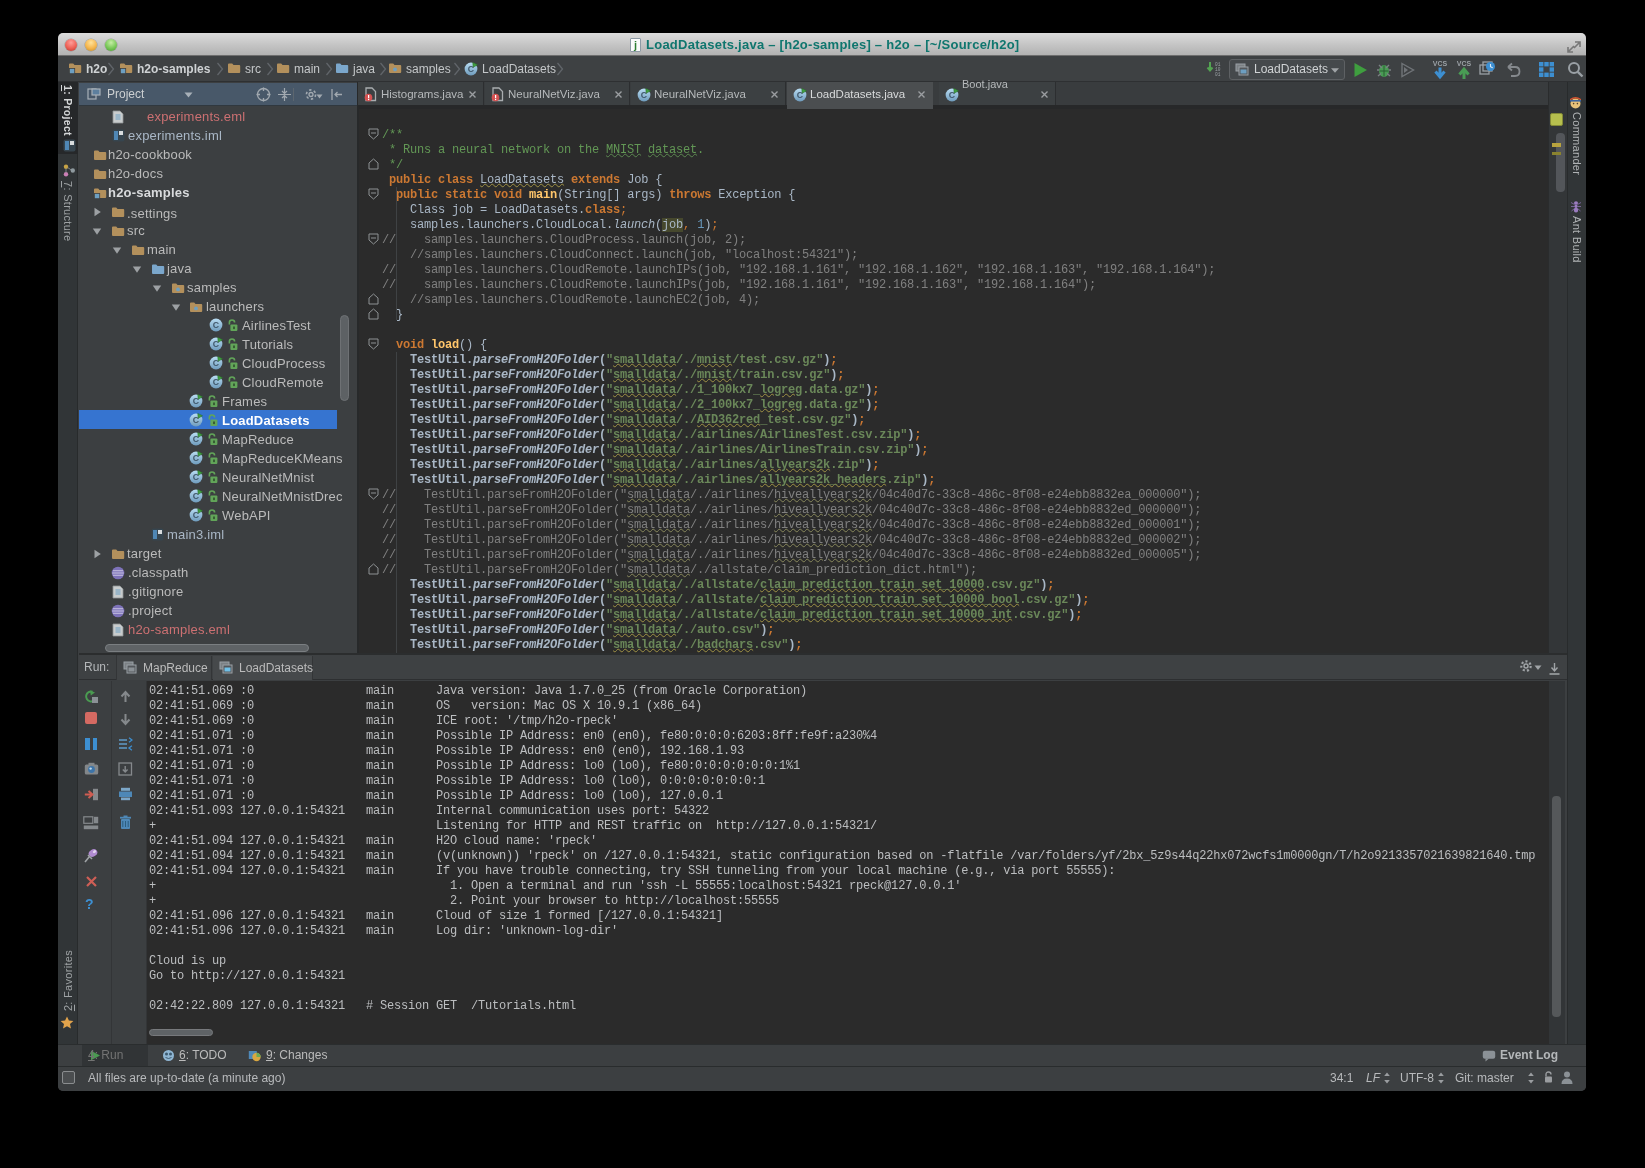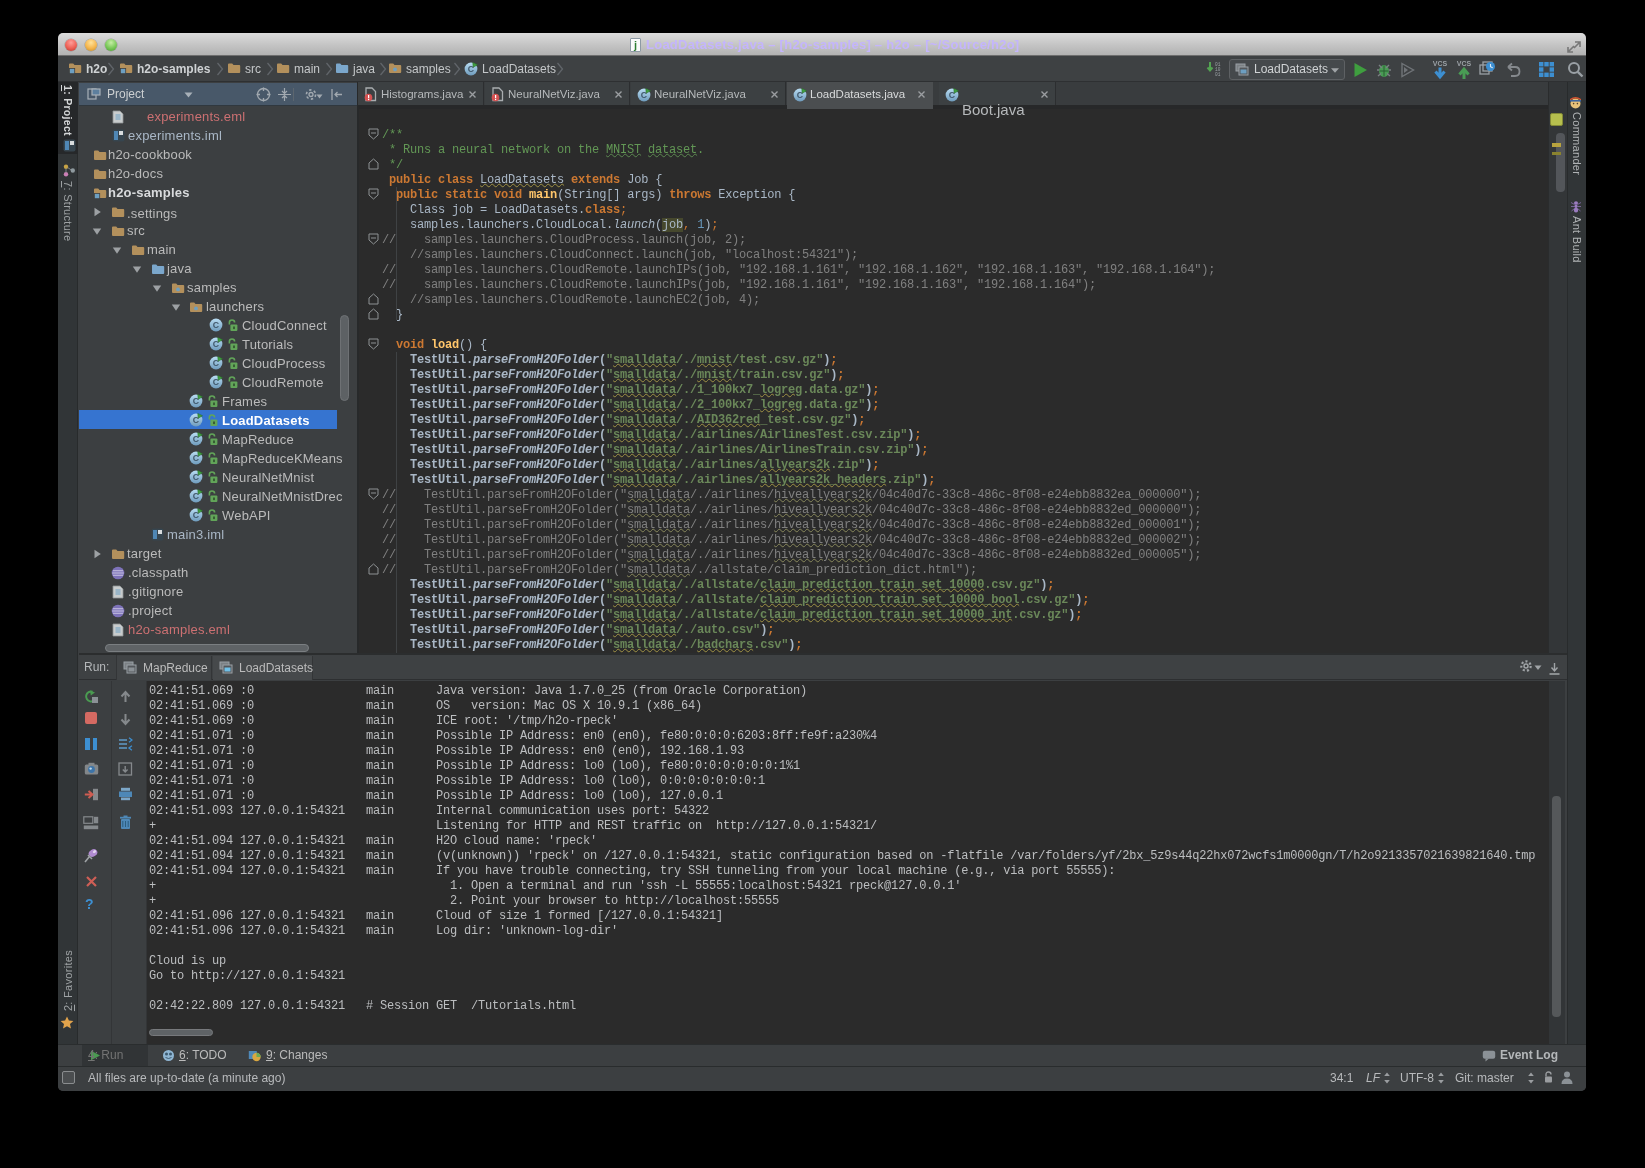--- a/index.html
+++ b/index.html
@@ -27,21 +27,21 @@
 .treerow { position:absolute; height:19px; line-height:19px; font-size:13px; color:#bbbbbb; white-space:nowrap; letter-spacing:0.2px; }
 u.mn { text-decoration:underline; }
 </style></head><body>
 <div class="abs" style="left:58px;top:33px;width:1528px;height:1058px;background:#3c3f41;border-radius:5px;"></div>
 <div class="abs" style="left:58px;top:33px;width:1528px;height:23px;border-radius:5px 5px 0 0;background:linear-gradient(#dcdcdc,#c4c4c4 55%,#b2b2b2);border-bottom:1px solid #6e6e6e;"></div>
 <div class="abs" style="left:65px;top:39px;width:12px;height:12px;border-radius:50%;background:radial-gradient(circle at 50% 30%, #ff9d98 0%, #ee6156 55%, #b2362c 100%);box-shadow:0 0 0 0.5px #77777790;"></div>
 <div class="abs" style="left:85px;top:39px;width:12px;height:12px;border-radius:50%;background:radial-gradient(circle at 50% 30%, #ffe29a 0%, #f5b64e 55%, #c08a28 100%);box-shadow:0 0 0 0.5px #77777790;"></div>
 <div class="abs" style="left:105px;top:39px;width:12px;height:12px;border-radius:50%;background:radial-gradient(circle at 50% 30%, #c5eda4 0%, #79c858 55%, #469a2e 100%);box-shadow:0 0 0 0.5px #77777790;"></div>
 <div class="abs" style="left:630px;top:38px;width:11px;height:14px;background:#fbfbfb;border:1px solid #8e9aa5;border-radius:1px;"></div>
 <div class="abs" style="left:630px;top:38px;width:11px;height:14px;font-family:Liberation Sans;font-size:11px;font-weight:bold;color:#2e7d32;text-align:center;line-height:15px;">j</div>
-<div class="abs ui" style="left:646px;top:33px;height:23px;line-height:23px;font-size:13px;font-weight:bold;letter-spacing:0.25px;color:#c4b5fd;">LoadDatasets.java – [h2o-samples] – h2o – [~/Source/h2o]</div>
+<div class="abs ui" style="left:646px;top:33px;height:23px;line-height:23px;font-size:13px;font-weight:bold;letter-spacing:0.25px;color:#0f766e;">LoadDatasets.java – [h2o-samples] – h2o – [~/Source/h2o]</div>
 <svg class="abs" style="left:1567px;top:41px" width="14" height="12" viewBox="0 0 14 12">
     <path d="M8 1 L13 1 L13 6 M13 1 L7 7 M6 11 L1 11 L1 6 M1 11 L7 5" stroke="#777" stroke-width="1.6" fill="none"></path>
   </svg>
 <div class="abs" style="left:58px;top:56px;width:1528px;height:26px;background:#3e4143;border-bottom:1px solid #2e3032;"></div>
 <svg class="abs" style="left:68px;top:62px" width="14" height="12" viewBox="0 0 14 12">
     <path d="M1 2.5 Q1 1.5 2 1.5 L5.2 1.5 L6.5 3 L12.3 3 Q13.2 3 13.2 4 L13.2 10 Q13.2 11 12.3 11 L2 11 Q1 11 1 10 Z" fill="#b3905c"></path>
     <rect x="1.5" y="6.5" width="5.2" height="5.2" fill="#6d9fc2" stroke="#3e4143" stroke-width="0.8"></rect>
   </svg>
 <div class="abs ui" style="left:86px;top:56px;height:26px;line-height:27px;font-weight:bold;color:#cfd2d4;">h2o</div>
 <svg class="abs" style="left:107px;top:62px" width="8" height="14" viewBox="0 0 8 14">
@@ -283,21 +283,21 @@
       </linearGradient>
     </defs>
     <circle cx="8" cy="8" r="7.3" fill="url(#cg2)"></circle>
     <text x="8" y="11.6" font-family="Liberation Sans" font-size="10" font-weight="bold" fill="#41586b" text-anchor="middle">C</text>
   </svg>
 <svg class="abs" style="left:227px;top:318.5px" width="11" height="13" viewBox="0 0 11 13">
     <path d="M2.4 5.5 L2.4 3.4 Q2.4 1 5 1 Q7.6 1 7.6 3.4" stroke="#62a559" stroke-width="1.6" fill="none"></path>
     <rect x="3.4" y="5.5" width="7" height="6.6" rx="1" fill="#62a559"></rect>
     <rect x="6.2" y="7.5" width="1.6" height="2.6" fill="#2f4d2c"></rect>
   </svg>
-<div class="treerow" style="left:242px;top:315.5px;">CloudConnect</div>
+<div class="treerow" style="left:242px;top:315.5px;">AirlinesTest</div>
 <svg class="abs" style="left:209px;top:336.5px" width="14" height="14" viewBox="0 0 16 16">
     <defs>
       <linearGradient id="cg3" x1="0" y1="0" x2="0" y2="1">
         <stop offset="0" stop-color="#b8dcf2"></stop>
         <stop offset="1" stop-color="#6f9cbd"></stop>
       </linearGradient>
     </defs>
     <circle cx="8" cy="8" r="7.3" fill="url(#cg3)"></circle>
     <text x="8" y="11.6" font-family="Liberation Sans" font-size="10" font-weight="bold" fill="#41586b" text-anchor="middle">C</text>
     <path d="M10 0.5 L15.5 3.2 L10.5 6 Z" fill="#3f9e3f" stroke="#2b6b2b" stroke-width="0.6"></path>
@@ -560,21 +560,21 @@
     <defs>
       <linearGradient id="cg15" x1="0" y1="0" x2="0" y2="1">
         <stop offset="0" stop-color="#b8dcf2"></stop>
         <stop offset="1" stop-color="#6f9cbd"></stop>
       </linearGradient>
     </defs>
     <circle cx="8" cy="8" r="7.3" fill="url(#cg15)"></circle>
     <text x="8" y="11.6" font-family="Liberation Sans" font-size="10" font-weight="bold" fill="#41586b" text-anchor="middle">C</text>
     <path d="M10 0.5 L15.5 3.2 L10.5 6 Z" fill="#3f9e3f" stroke="#2b6b2b" stroke-width="0.6"></path>
   </svg>
-<div class="abs ui" style="left:962px;top:98px;height:23px;line-height:24px;font-size:15px;color:#b6b9bb;">Boot.java</div>
+<div class="abs ui" style="left:962px;top:72px;height:23px;line-height:24px;font-size:11px;color:#b6b9bb;">Boot.java</div>
 <svg class="abs" style="left:1040px;top:90px" width="9" height="9" viewBox="0 0 9 9">
     <path d="M1.5 1.5 L7.5 7.5 M7.5 1.5 L1.5 7.5" stroke="#9b9ea1" stroke-width="1.4"></path>
   </svg>
 <div class="abs" style="left:359px;top:109px;width:1189px;height:544px;overflow:hidden;">
     <pre class="code abs" style="left:23px;top:19px;"><span class="j">/**</span>
 <span class="j"> * Runs a neural network on the </span><span class="j wg">MNIST</span><span class="j"> </span><span class="j wg">dataset</span><span class="j">.</span>
 <span class="j"> */</span>
 <span class="d"> </span><span class="k">public</span><span class="d"> </span><span class="k">class</span><span class="d"> </span><span class="d wy">LoadDatasets</span><span class="d"> </span><span class="k">extends</span><span class="d"> Job {</span>
 <span class="d">  </span><span class="k">public</span><span class="d"> </span><span class="k">static</span><span class="d"> </span><span class="k">void</span><span class="d"> </span><span class="m">main</span><span class="d">(String[] args) </span><span class="k">throws</span><span class="d"> Exception {</span>
 <span class="d">    Class job = LoadDatasets.</span><span class="k">class</span><span class="p">;</span>

